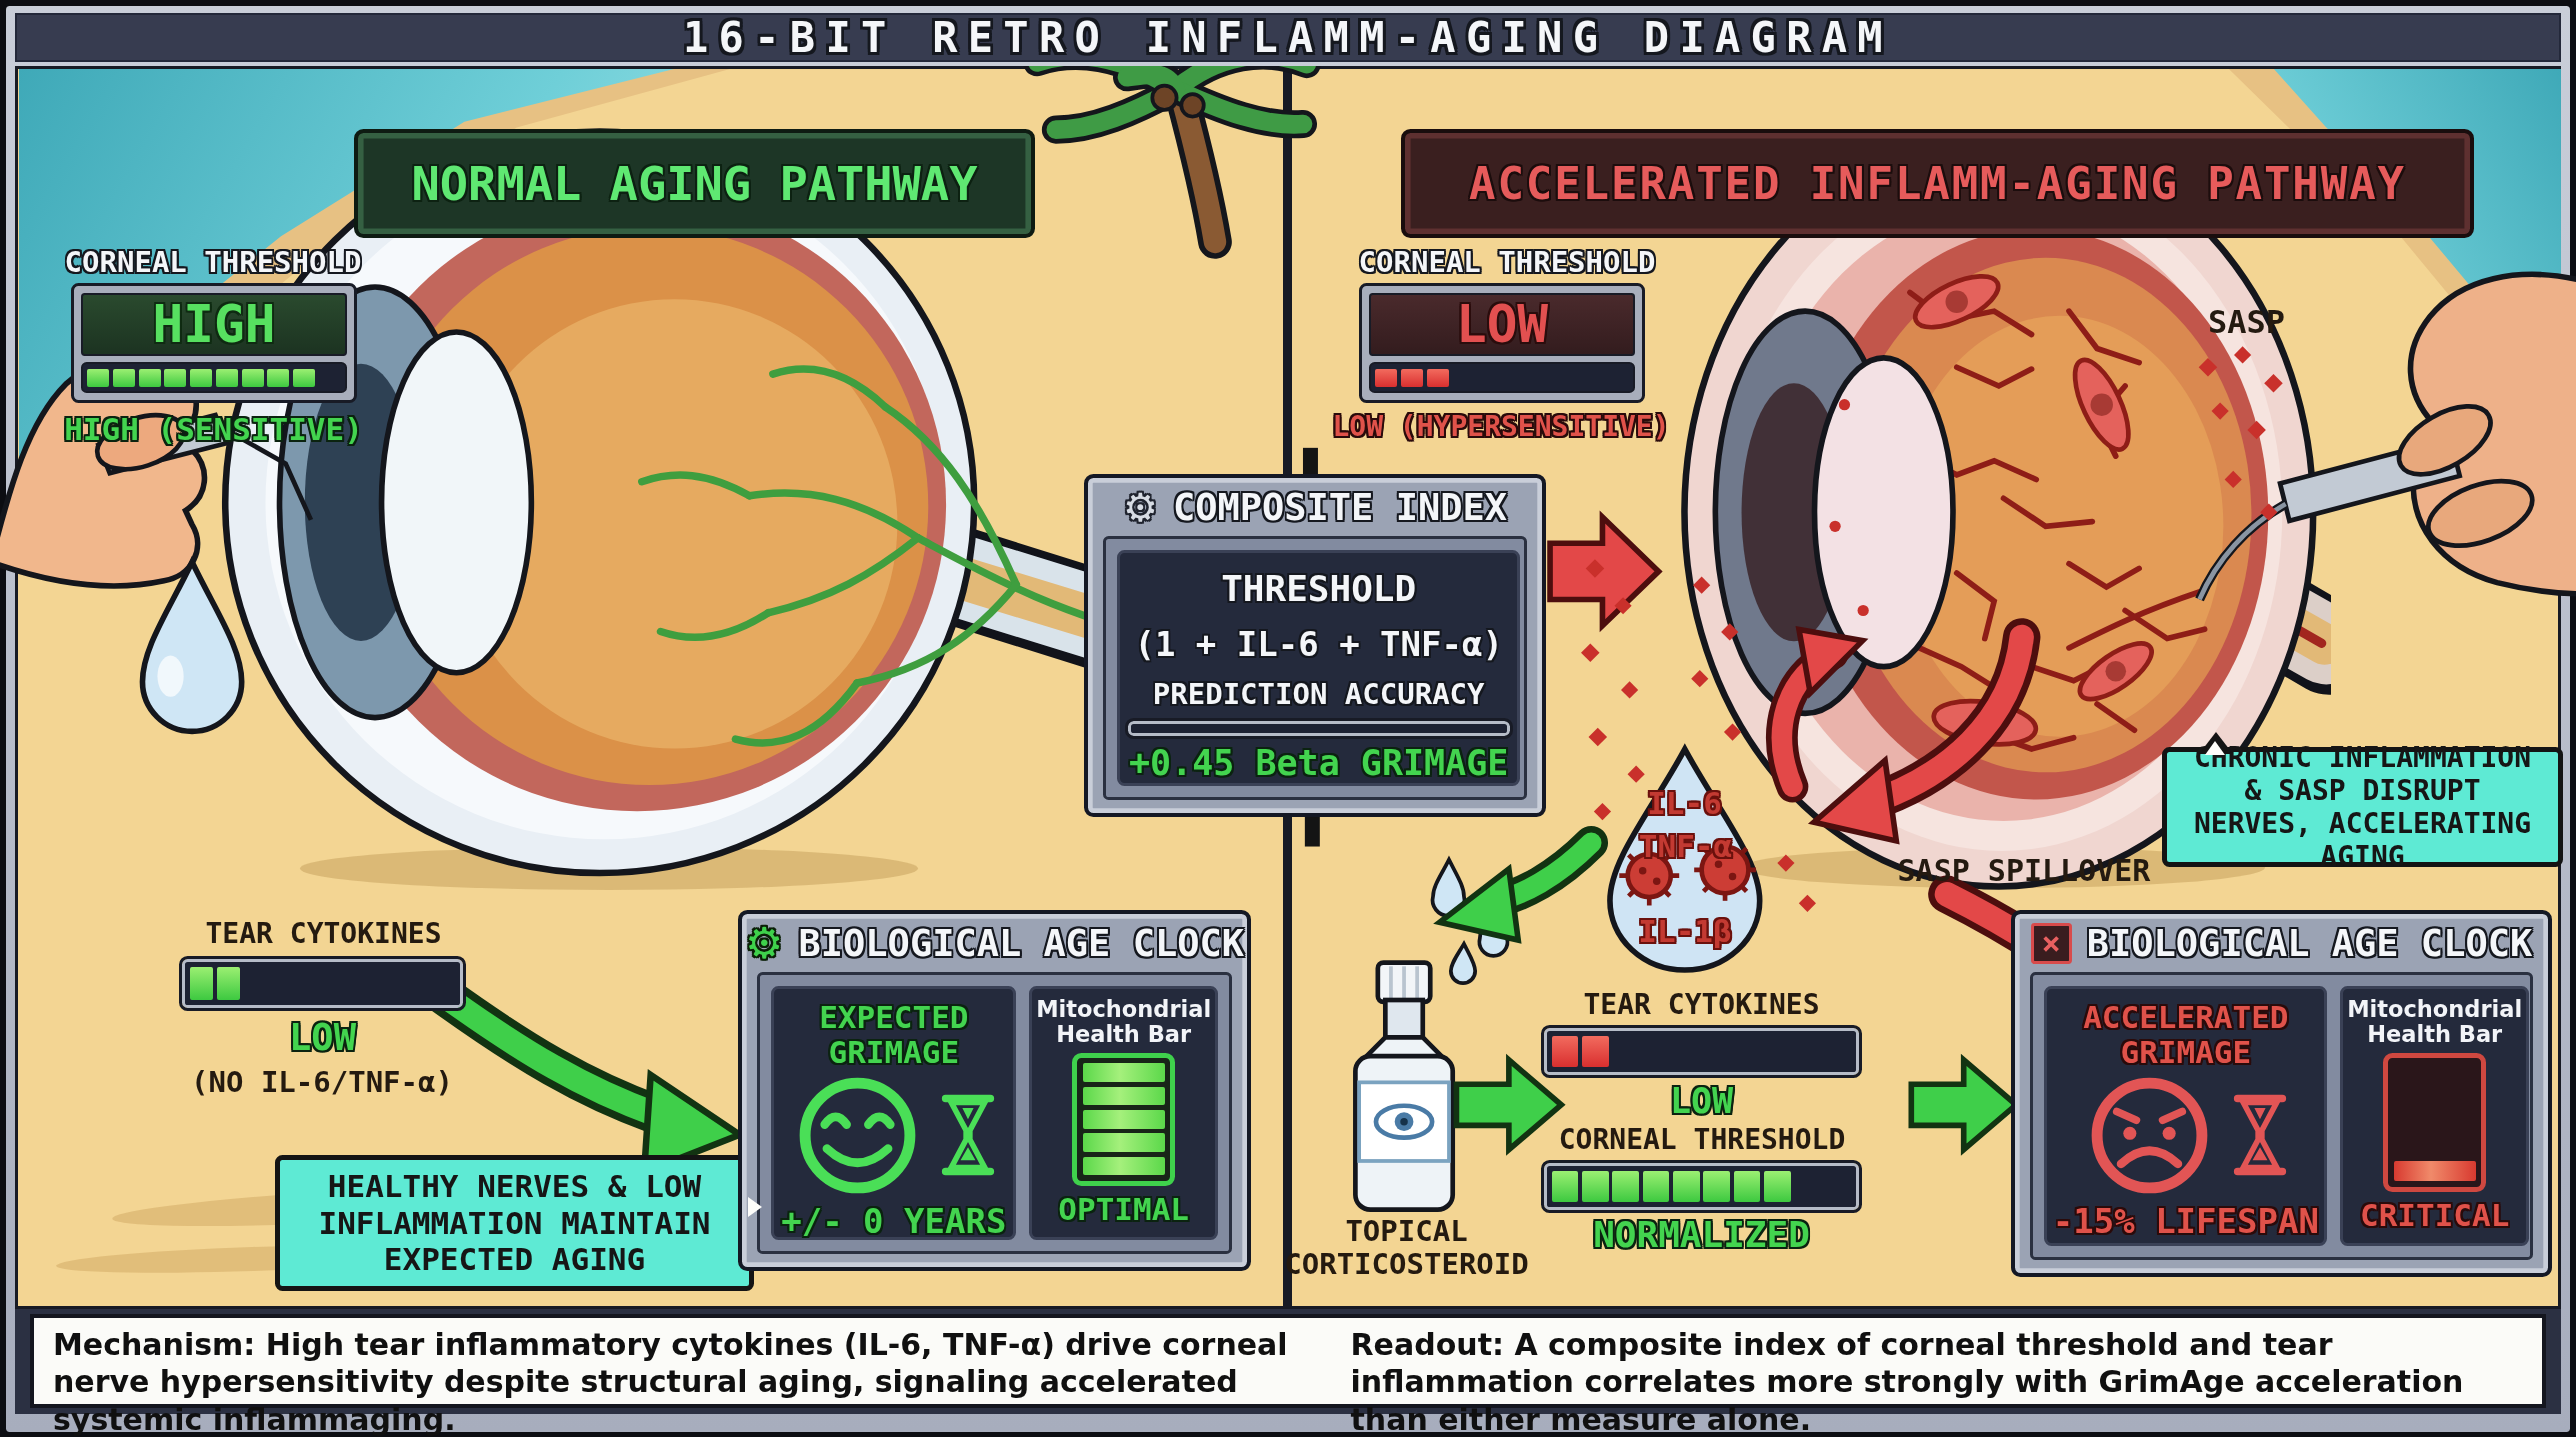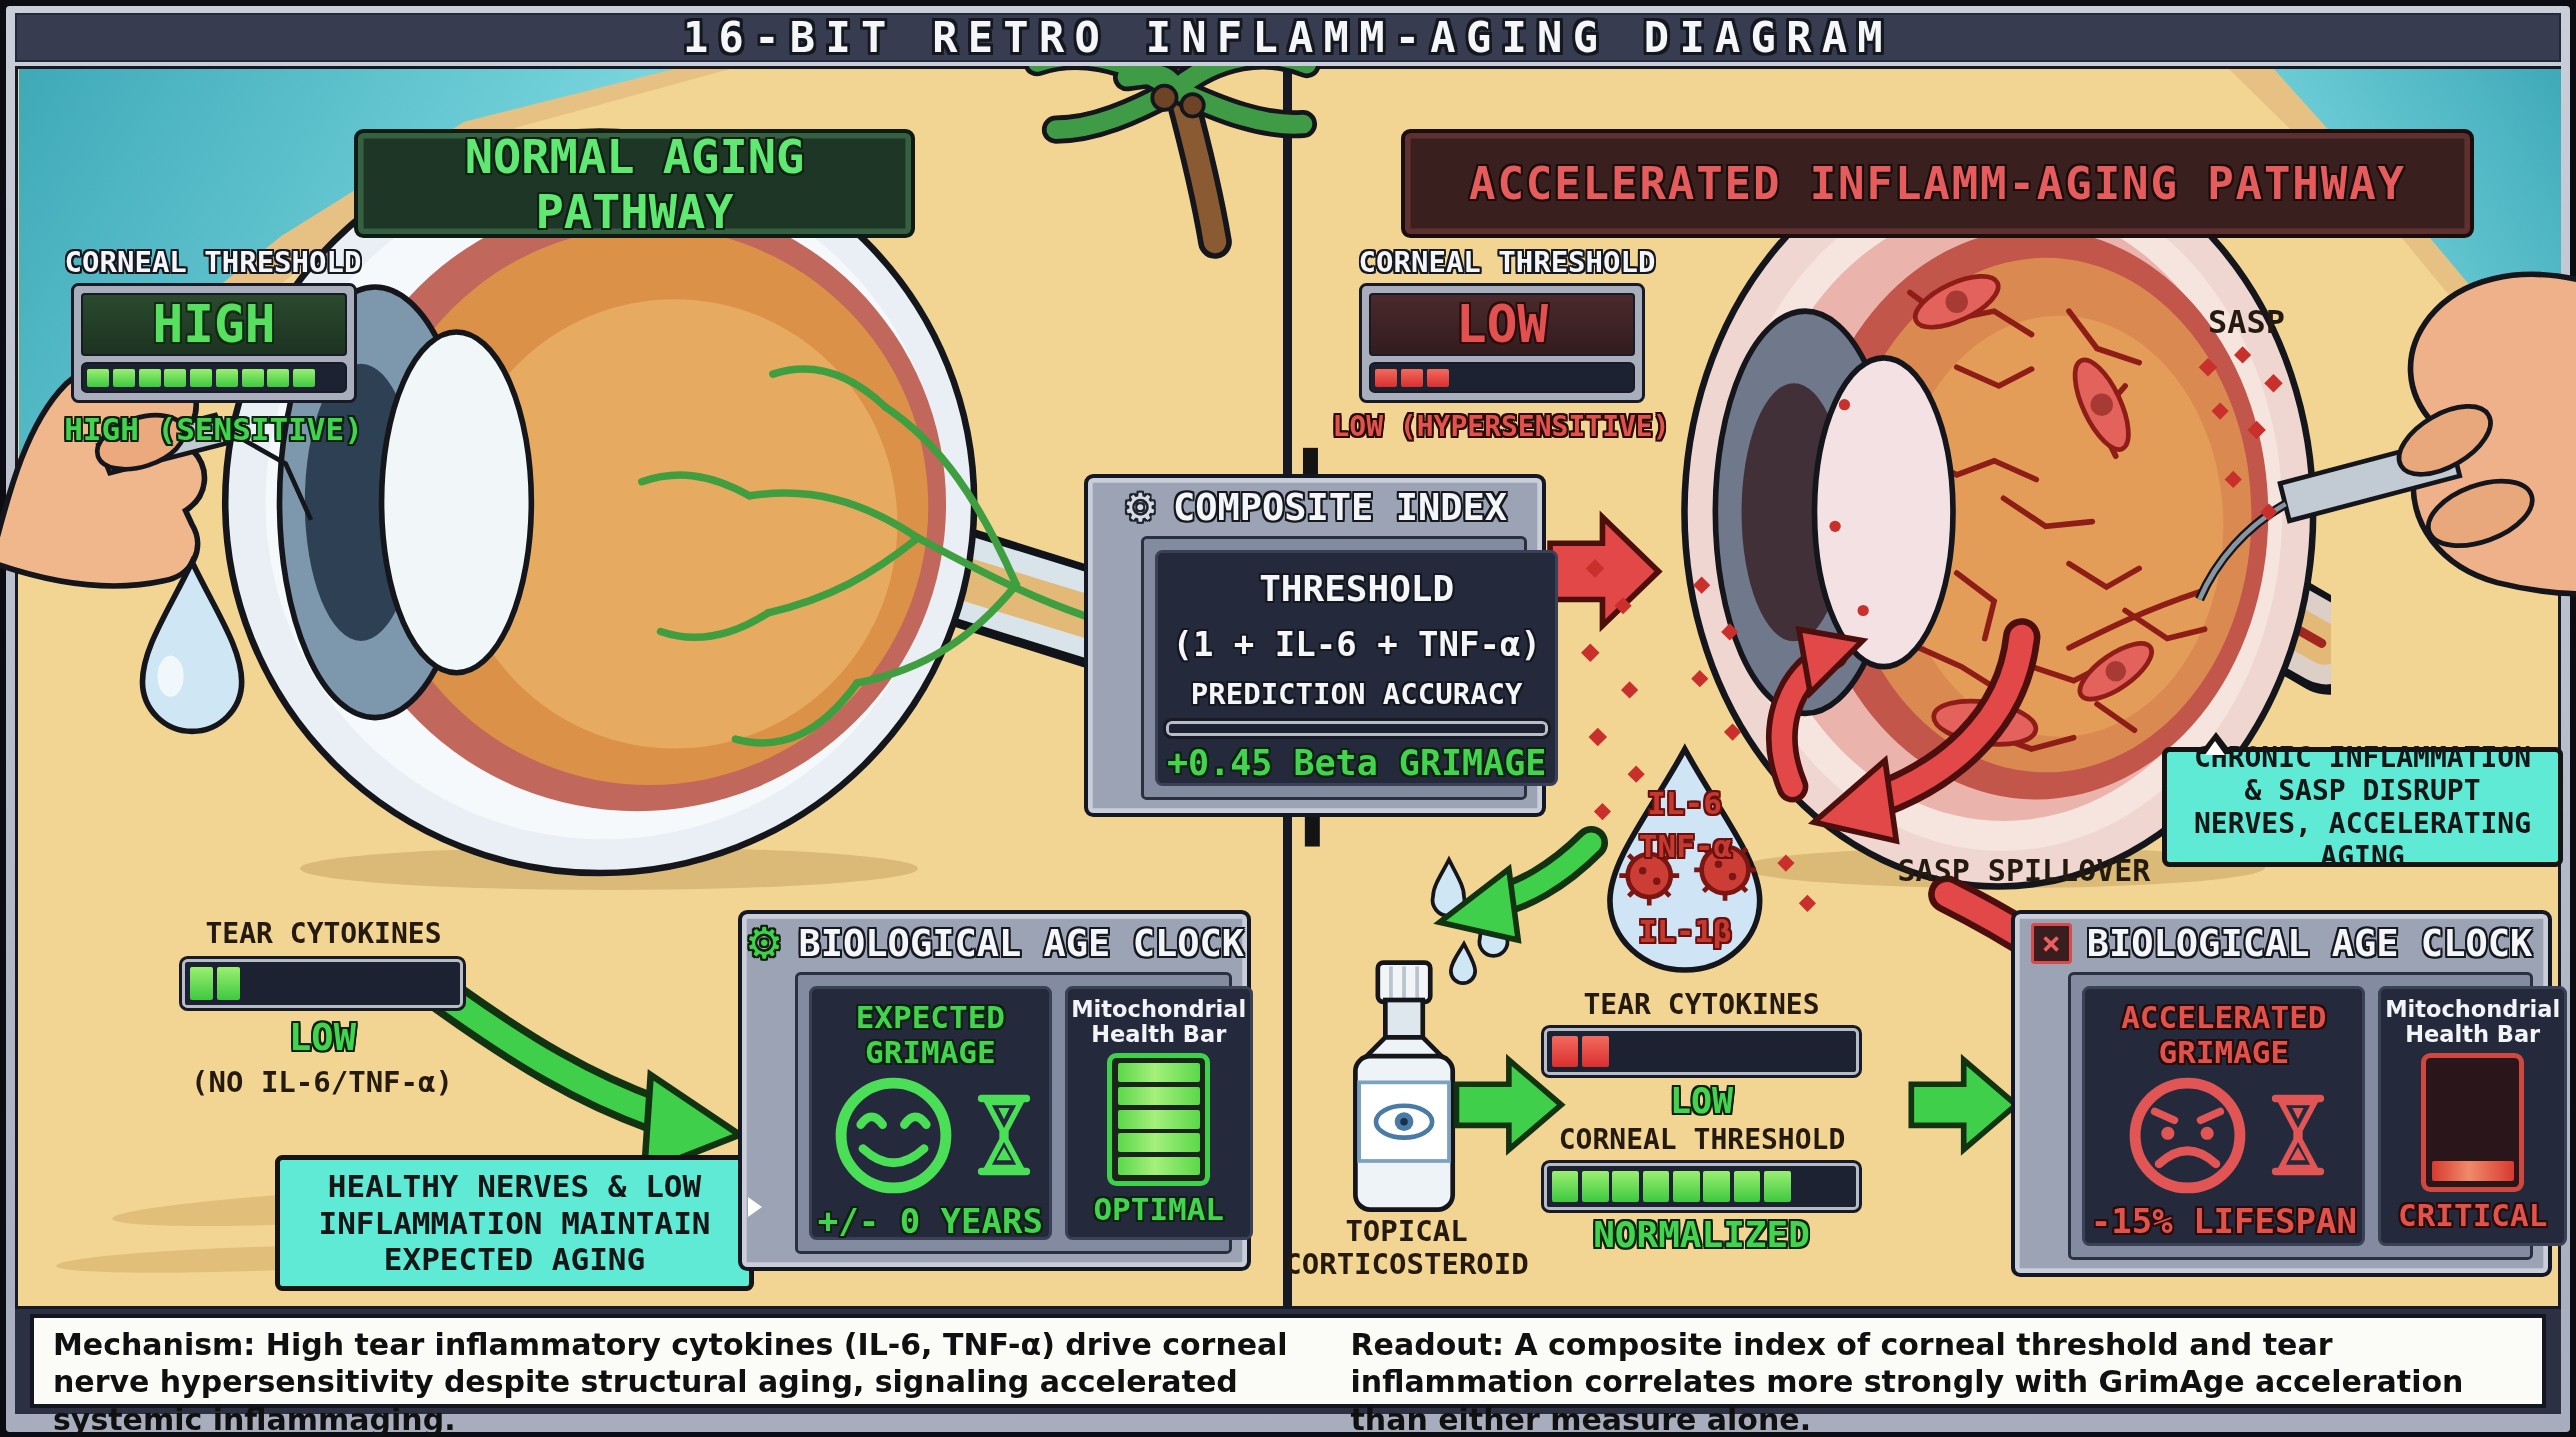--- a/index.html
+++ b/index.html
@@ -40,21 +40,21 @@
   .og{color:#43d44f;--oc:#0b2310;}
   .ogl{color:#57e060;--oc:#0f2b12;}
   .or{color:#e0524a;--oc:#2a0b0b;}
   .orl{color:#e25050;--oc:#2b0d0d;}
   .cyt{color:#c33a32;--oc:#6b110d;}
   .ok{color:#241a10;}
   .lbl{position:absolute;text-align:center;line-height:1.1;}
 
   
   .hdr{position:absolute;display:flex;align-items:center;justify-content:center;border-radius:9.4px;text-align:center;}
-  .hdr-l{left:354px;top:129px;width:561px;height:109px;background:#1d3626;border:4.7px solid #0e1b12;
+  .hdr-l{left:354px;top:129px;width:681px;height:109px;background:#1d3626;border:4.7px solid #0e1b12;
          box-shadow:inset 0 0 0 5.6px #356042;}
   .hdr-l span{font-size:47px;color:#5fe872;--oc:#0d2212;}
   .hdr-r{left:1401px;top:129px;width:1073px;height:109px;background:#3a1f1f;border:4.7px solid #190d0d;
          box-shadow:inset 0 0 0 5.6px #5e3030;}
   .hdr-r span{font-size:44px;letter-spacing:1.9px;color:#e65b5b;--oc:#1c0d0d;}
 
   
   .lcd{position:absolute;background:#a8aebc;border:3.7px solid #181b26;border-radius:7.5px;padding:6.6px;
        display:flex;flex-direction:column;gap:6.6px;}
   .lcd .screen{flex:1;display:flex;align-items:center;justify-content:center;border-radius:3.7px;border:2.8px solid #181b26;}
@@ -81,21 +81,21 @@
   
   .panel{position:absolute;background:#9ba3b4;border:4.7px solid #141824;border-radius:9.4px;box-shadow:inset 0 0 0 4.7px #c9ced9;}
   .phead{height:58px;display:flex;align-items:center;justify-content:center;gap:15px;}
   .ptitle{font-size:37px;white-space:nowrap;}
   .gear{font-size:43px;line-height:1;font-family:"DejaVu Sans",sans-serif;}
   .gear-green{color:#3fd14c;--oc:#0c2009;}
   .gear-silver{color:#d7dce4;--oc:#20242f;}
   .x-badge{width:41px;height:41px;background:#3a1d1f;border:3.7px solid #d84b4b;color:#e86060;font-size:32px;
            display:flex;align-items:center;justify-content:center;border-radius:3.7px;}
   .pbody{position:absolute;left:15px;right:15px;top:58px;bottom:13px;background:#828ba0;border:3.7px solid #2a3040;
-         border-radius:5.6px;display:flex;gap:13px;padding:11.2px;margin-left:38px;}
+         border-radius:5.6px;display:flex;gap:13px;padding:11.2px;}
   .scr{background:#242a3c;border:3.7px solid #3a4156;border-radius:7.5px;display:flex;flex-direction:column;align-items:center;}
   .scr-grim{flex:1.5;justify-content:space-between;padding:11.2px 5.6px 11.2px;}
   .grim-label{font-size:31px;line-height:1.12;text-align:center;}
   .face-row{display:flex;align-items:center;gap:17px;}
   .grim-value{font-size:34px;white-space:nowrap;}
   .scr-mito{flex:1;justify-content:space-between;padding:7.5px 3.7px 9.4px;}
   .mito-label{font-family:"DejaVu Sans",sans-serif;color:#f2f4f8;font-size:22.5px;line-height:1.12;text-align:center;}
   .battery{width:103px;flex:1;margin:5.6px 0;border-radius:9.4px;display:flex;flex-direction:column-reverse;gap:4.7px;padding:5.6px;}
   .batt-green{border:5.6px solid #3fd14c;background:#182518;}
   .batt-red{border:5.6px solid #cf4840;background:#2a161a;}

